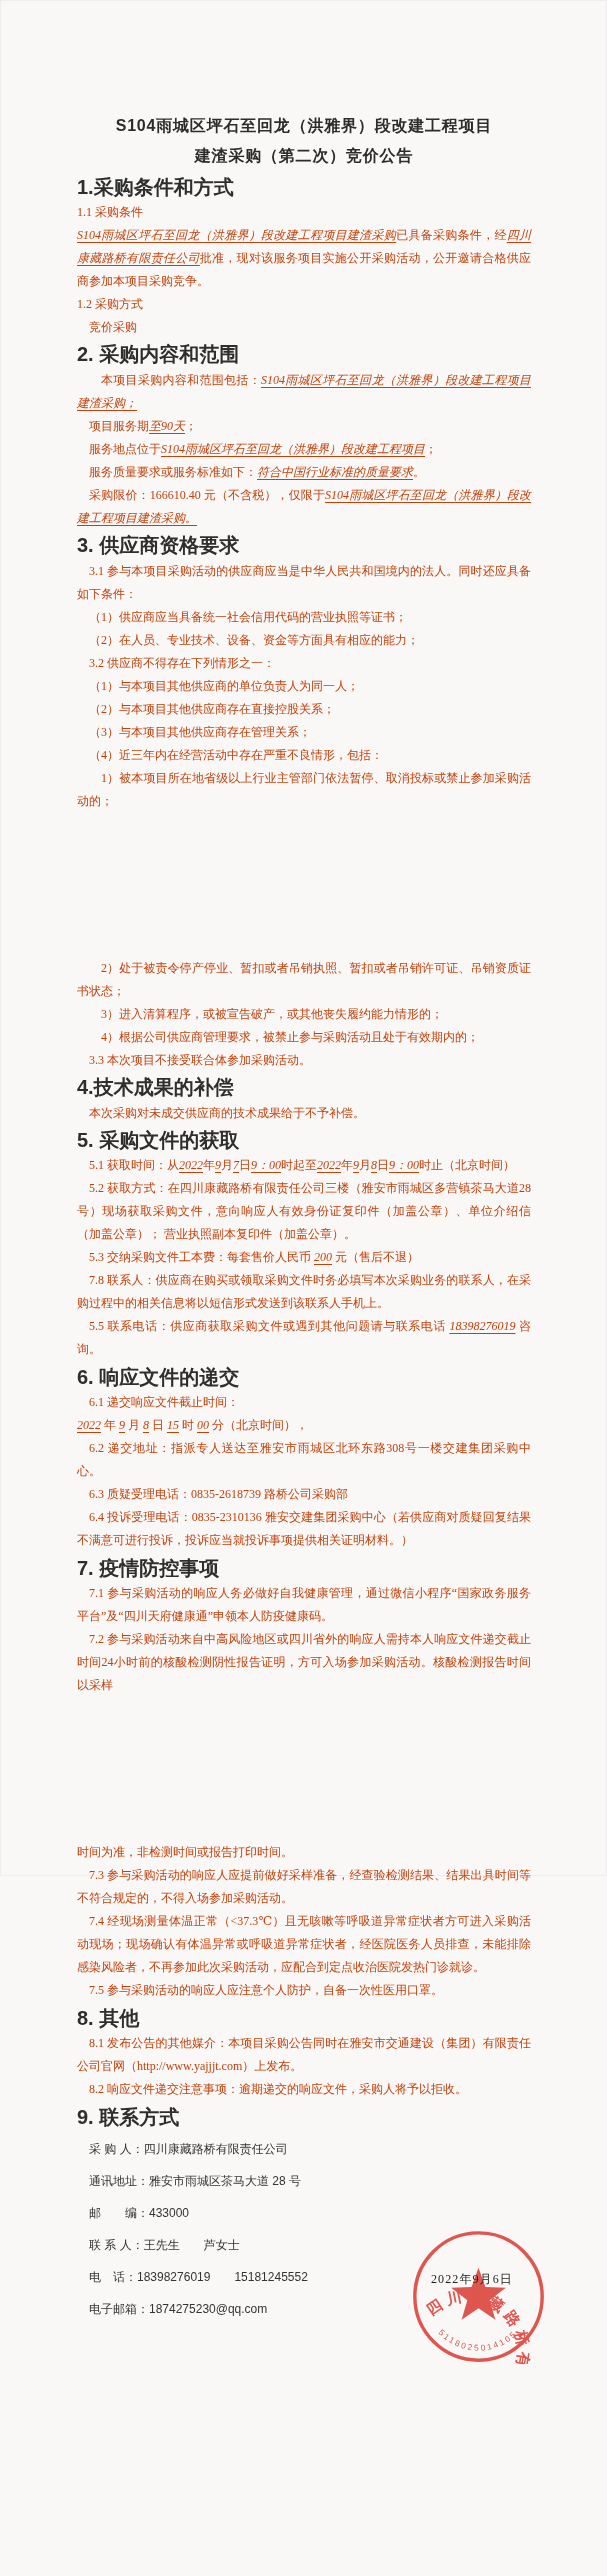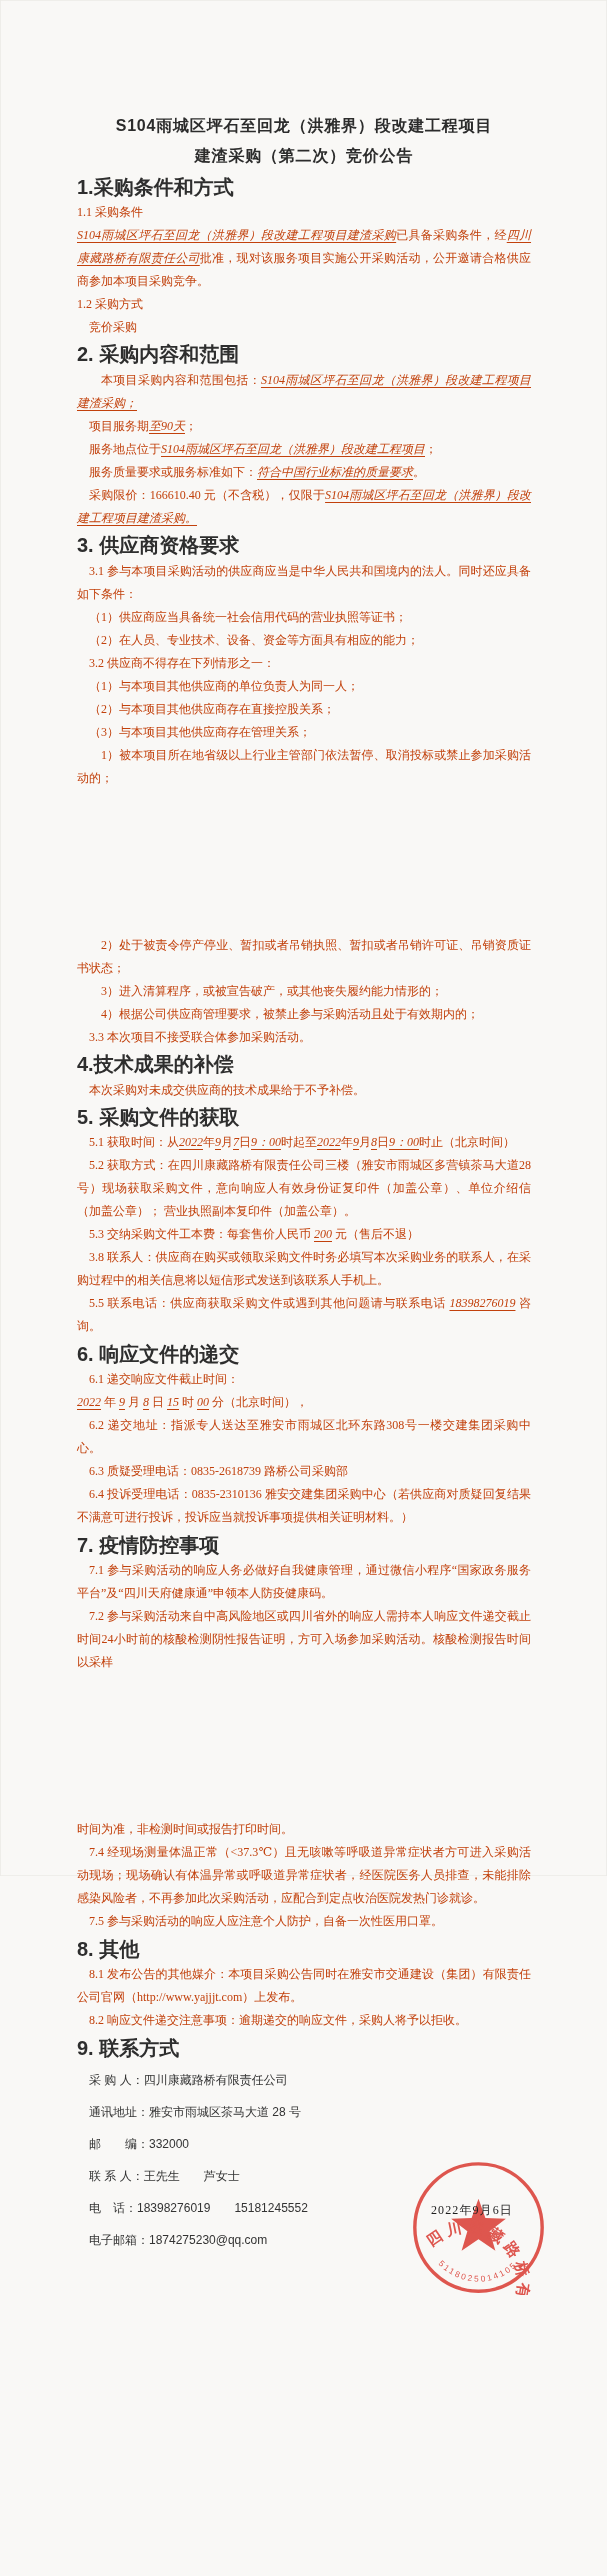--- a/index.html
+++ b/index.html
@@ -78,59 +78,61 @@
           <p class="para ind1"><span>服务质量要求或服务标准如下：</span><span class="u">符合中国行业标准的质量要求</span><span>。</span></p>
           <p class="para ind1"><span>采购限价：166610.40 元（不含税），仅限于</span><span class="u">S104雨城区坪石至回龙（洪雅界）段改建工程项目建渣采购。</span></p>
           <div class="sec-h">3. 供应商资格要求</div>
           <p class="para ind1"><span>3.1 参与本项目采购活动的供应商应当是中华人民共和国境内的法人。同时还应具备如下条件：</span></p>
           <p class="para ind1"><span>（1）供应商应当具备统一社会信用代码的营业执照等证书；</span></p>
           <p class="para ind1"><span>（2）在人员、专业技术、设备、资金等方面具有相应的能力；</span></p>
           <p class="para ind1"><span>3.2 供应商不得存在下列情形之一：</span></p>
           <p class="para ind1"><span>（1）与本项目其他供应商的单位负责人为同一人；</span></p>
           <p class="para ind1"><span>（2）与本项目其他供应商存在直接控股关系；</span></p>
           <p class="para ind1"><span>（3）与本项目其他供应商存在管理关系；</span></p>
+          <p class="para ind1"><span>（4）近三年内在经营活动中存在严重不良情形，包括：</span></p>
           <p class="para ind2"><span>1）被本项目所在地省级以上行业主管部门依法暂停、取消投标或禁止参加采购活动的；</span></p>
         </div>
         <div class="pagegap"></div>
         <div class="page">
           <p class="para ind2"><span>2）处于被责令停产停业、暂扣或者吊销执照、暂扣或者吊销许可证、吊销资质证书状态；</span></p>
           <p class="para ind2"><span>3）进入清算程序，或被宣告破产，或其他丧失履约能力情形的；</span></p>
           <p class="para ind2"><span>4）根据公司供应商管理要求，被禁止参与采购活动且处于有效期内的；</span></p>
           <p class="para ind1"><span>3.3 本次项目不接受联合体参加采购活动。</span></p>
           <div class="sec-h">4.技术成果的补偿</div>
           <p class="para ind1"><span>本次采购对未成交供应商的技术成果给于不予补偿。</span></p>
           <div class="sec-h">5. 采购文件的获取</div>
           <p class="para ind1"><span>5.1 获取时间：从</span><span class="u">2022</span><span>年</span><span class="u">9</span><span>月</span><span class="u">7</span><span>日</span><span class="u">9：00</span><span>时起至</span><span class="u">2022</span><span>年</span><span class="u">9</span><span>月</span><span class="u">8</span><span>日</span><span class="u">9：00</span><span>时止（北京时间）</span></p>
           <p class="para ind1"><span>5.2 获取方式：在四川康藏路桥有限责任公司三楼（雅安市雨城区多营镇茶马大道28号）现场获取采购文件，意向响应人有效身份证复印件（加盖公章）、单位介绍信（加盖公章）； 营业执照副本复印件（加盖公章）。</span></p>
           <p class="para ind1"><span>5.3 交纳采购文件工本费：每套售价人民币 </span><span class="u">200</span><span> 元（售后不退）</span></p>
-          <p class="para ind1"><span>3.8 联系人：供应商在购买或领取采购文件时务必填写本次采购业务的联系人，在采购过程中的相关信息将以短信形式发送到该联系人手机上。</span></p>
+          <p class="para ind1"><span>7.8 联系人：供应商在购买或领取采购文件时务必填写本次采购业务的联系人，在采购过程中的相关信息将以短信形式发送到该联系人手机上。</span></p>
           <p class="para ind1"><span>5.5 联系电话：供应商获取采购文件或遇到其他问题请与联系电话 </span><span class="u">18398276019</span><span> 咨询。</span></p>
           <div class="sec-h">6. 响应文件的递交</div>
           <p class="para ind1"><span>6.1 递交响应文件截止时间：</span></p>
           <p class="para ind0"><span class="u">2022</span><span> 年 </span><span class="u">9</span><span> 月 </span><span class="u">8</span><span> 日 </span><span class="u">15</span><span> 时 </span><span class="u">00</span><span> 分（北京时间），</span></p>
           <p class="para ind1"><span>6.2 递交地址：指派专人送达至雅安市雨城区北环东路308号一楼交建集团采购中心。</span></p>
           <p class="para ind1"><span>6.3 质疑受理电话：0835-2618739 路桥公司采购部</span></p>
           <p class="para ind1"><span>6.4 投诉受理电话：0835-2310136 雅安交建集团采购中心（若供应商对质疑回复结果不满意可进行投诉，投诉应当就投诉事项提供相关证明材料。）</span></p>
           <div class="sec-h">7. 疫情防控事项</div>
           <p class="para ind1"><span>7.1 参与采购活动的响应人务必做好自我健康管理，通过微信小程序“国家政务服务平台”及“四川天府健康通”申领本人防疫健康码。</span></p>
           <p class="para ind1"><span>7.2 参与采购活动来自中高风险地区或四川省外的响应人需持本人响应文件递交截止时间24小时前的核酸检测阴性报告证明，方可入场参加采购活动。核酸检测报告时间以采样</span></p>
         </div>
         <div class="pagegap"></div>
         <div class="page">
           <p class="para ind0"><span>时间为准，非检测时间或报告打印时间。</span></p>
+          <p class="para ind1"><span>7.3 参与采购活动的响应人应提前做好采样准备，经查验检测结果、结果出具时间等不符合规定的，不得入场参加采购活动。</span></p>
           <p class="para ind1"><span>7.4 经现场测量体温正常（&lt;37.3℃）且无咳嗽等呼吸道异常症状者方可进入采购活动现场；现场确认有体温异常或呼吸道异常症状者，经医院医务人员排查，未能排除感染风险者，不再参加此次采购活动，应配合到定点收治医院发热门诊就诊。</span></p>
           <p class="para ind1"><span>7.5 参与采购活动的响应人应注意个人防护，自备一次性医用口罩。</span></p>
           <div class="sec-h">8. 其他</div>
           <p class="para ind1"><span>8.1 发布公告的其他媒介：本项目采购公告同时在雅安市交通建设（集团）有限责任公司官网（http://www.yajjjt.com）上发布。</span></p>
           <p class="para ind1"><span>8.2 响应文件递交注意事项：逾期递交的响应文件，采购人将予以拒收。</span></p>
           <div class="sec-h">9. 联系方式</div>
           <div class="contact-wrap">
             <p class="para contact"><span>采 购 人：</span><span>四川康藏路桥有限责任公司</span></p>
             <p class="para contact"><span>通讯地址：</span><span>雅安市雨城区茶马大道 28 号</span></p>
-            <p class="para contact"><span>邮　　编：</span><span>332000</span></p>
+            <p class="para contact"><span>邮　　编：</span><span>433000</span></p>
             <p class="para contact"><span>联 系 人：</span><span>王先生　　芦女士</span></p>
             <p class="para contact"><span>电　话：</span><span>18398276019　　15181245552</span></p>
             <p class="para contact"><span>电子邮箱：</span><span>1874275230@qq.com</span></p>
             <div class="stamp">
               <svg width="141" height="141" viewBox="0 0 186 186">
                 <defs>
                   <path id="sealTop" d="M 31.3,123.2 A 67,67 0 1 1 31.2,123.3" fill="none"></path>
                   <path id="sealBottom" d="M 31,133 A 72,72 0 0 0 155,133" fill="none"></path>
                 </defs>
                 <circle cx="93" cy="97" r="84" fill="none" stroke="#dc4a42" stroke-width="4.5"></circle>

